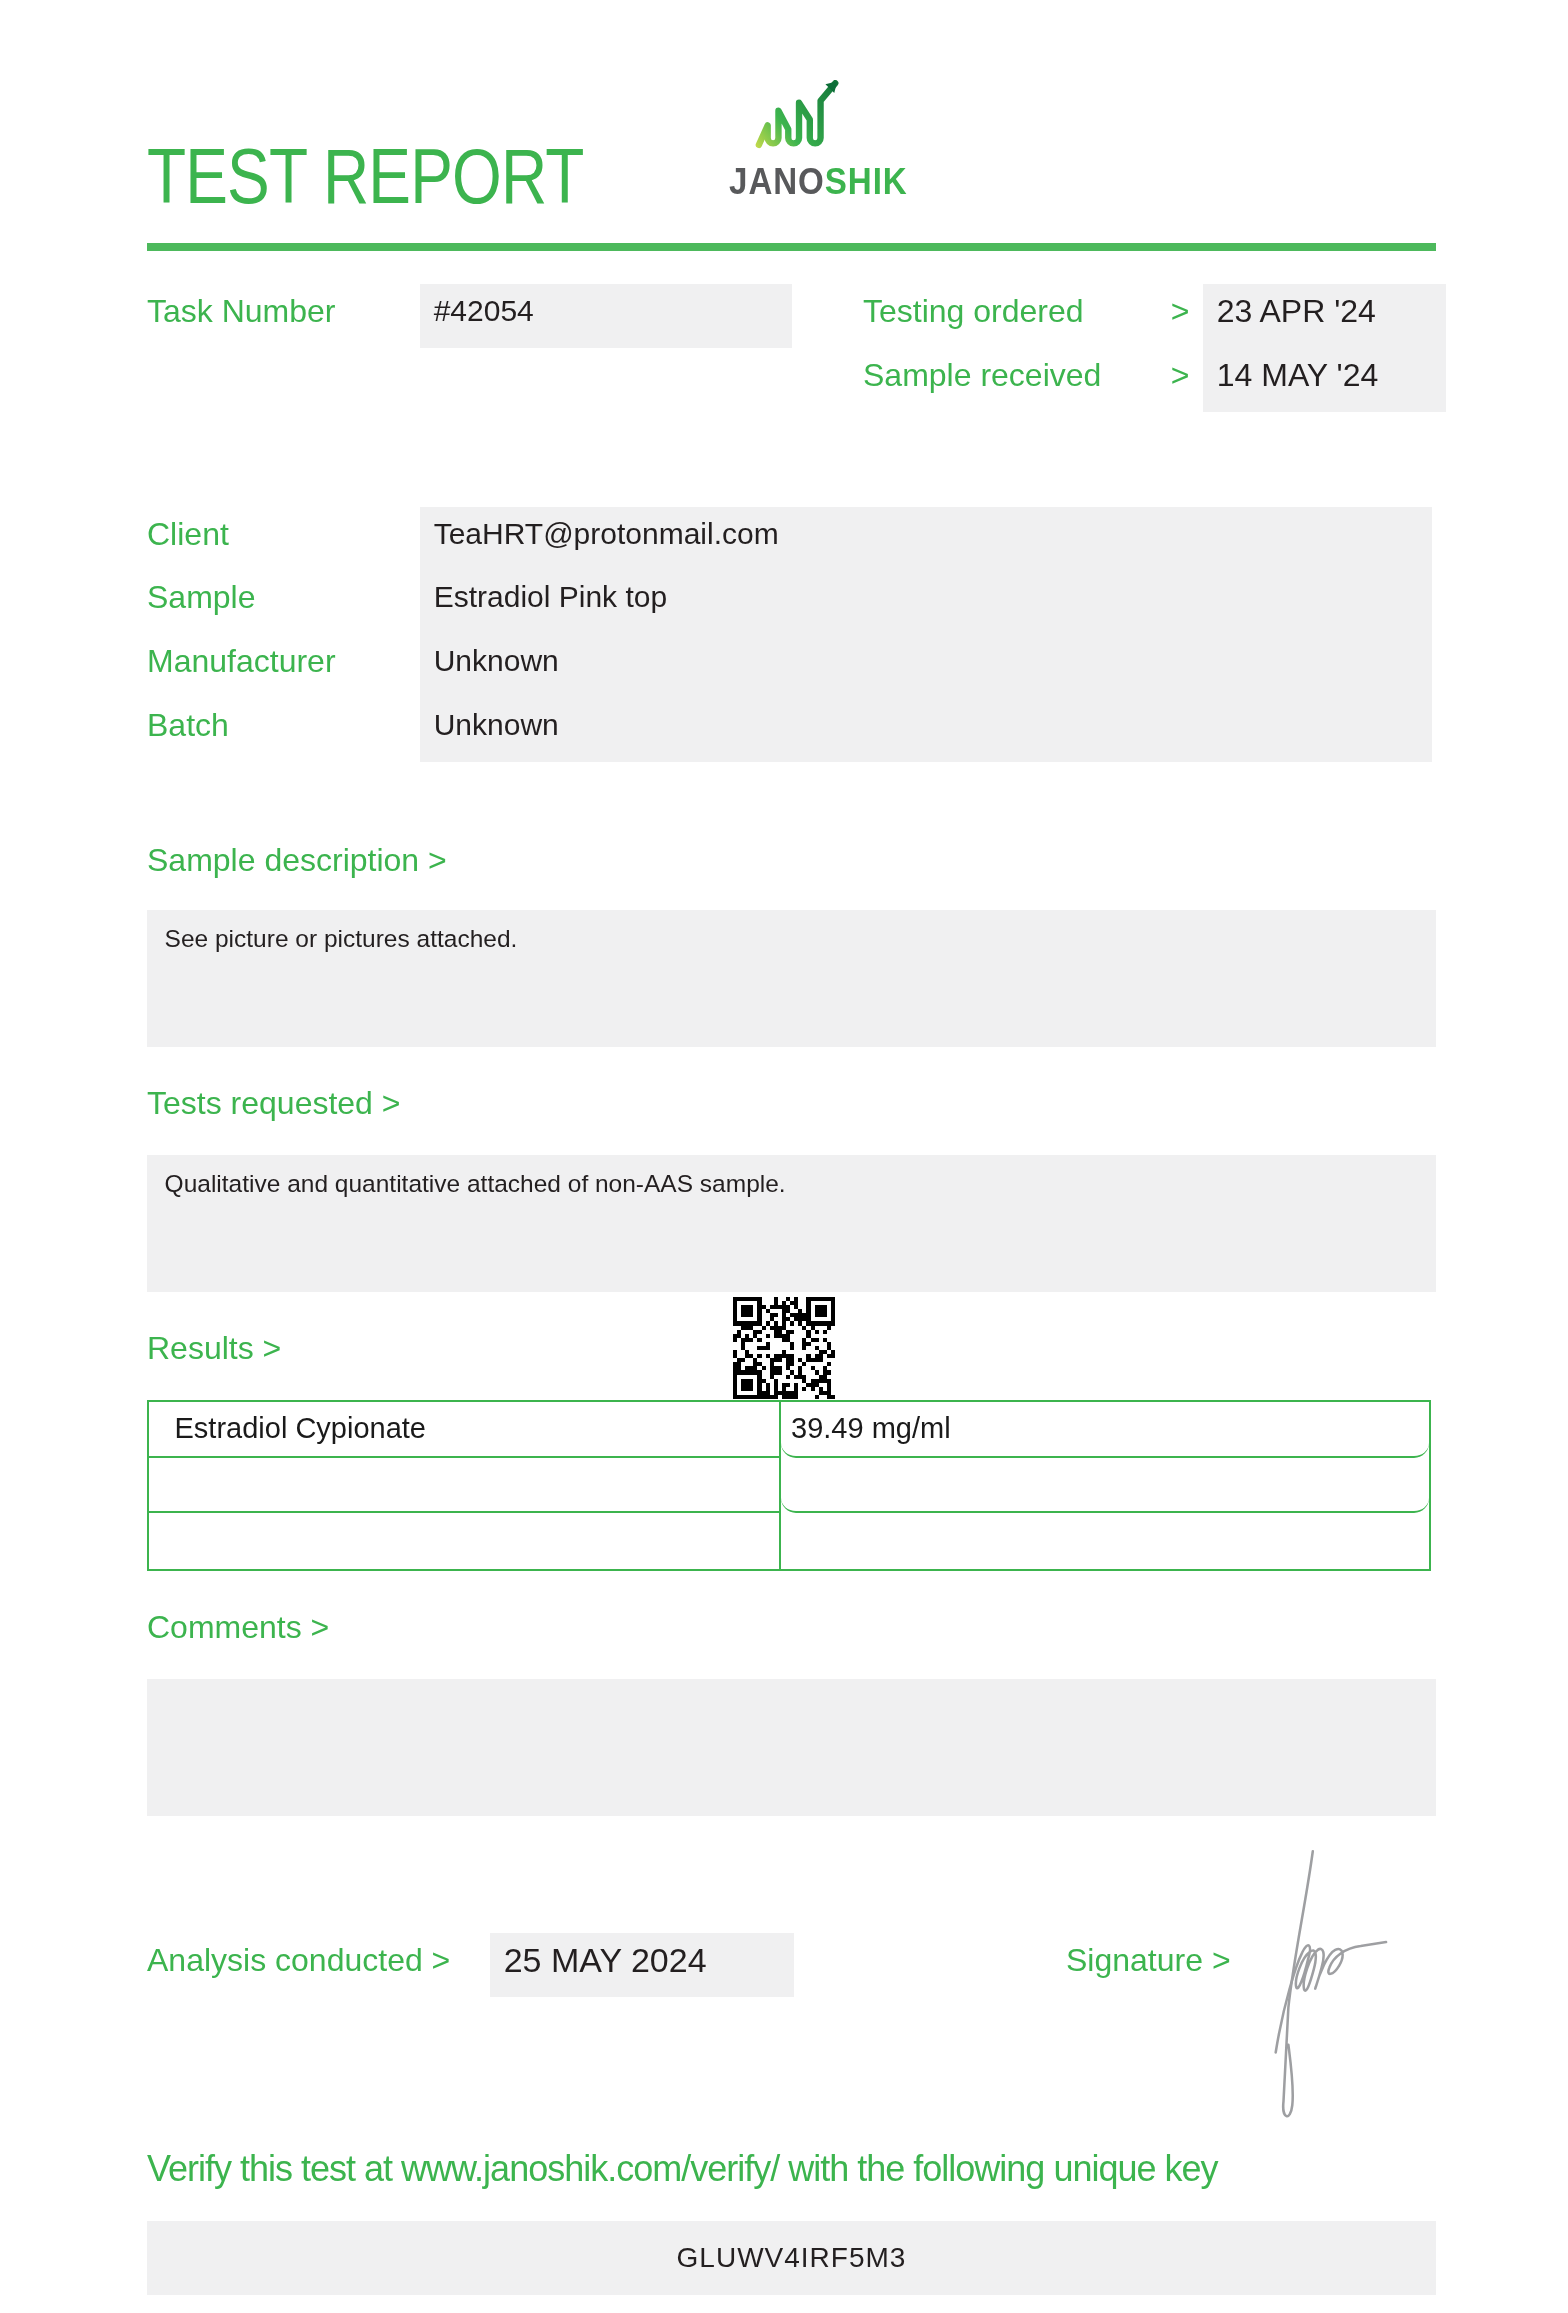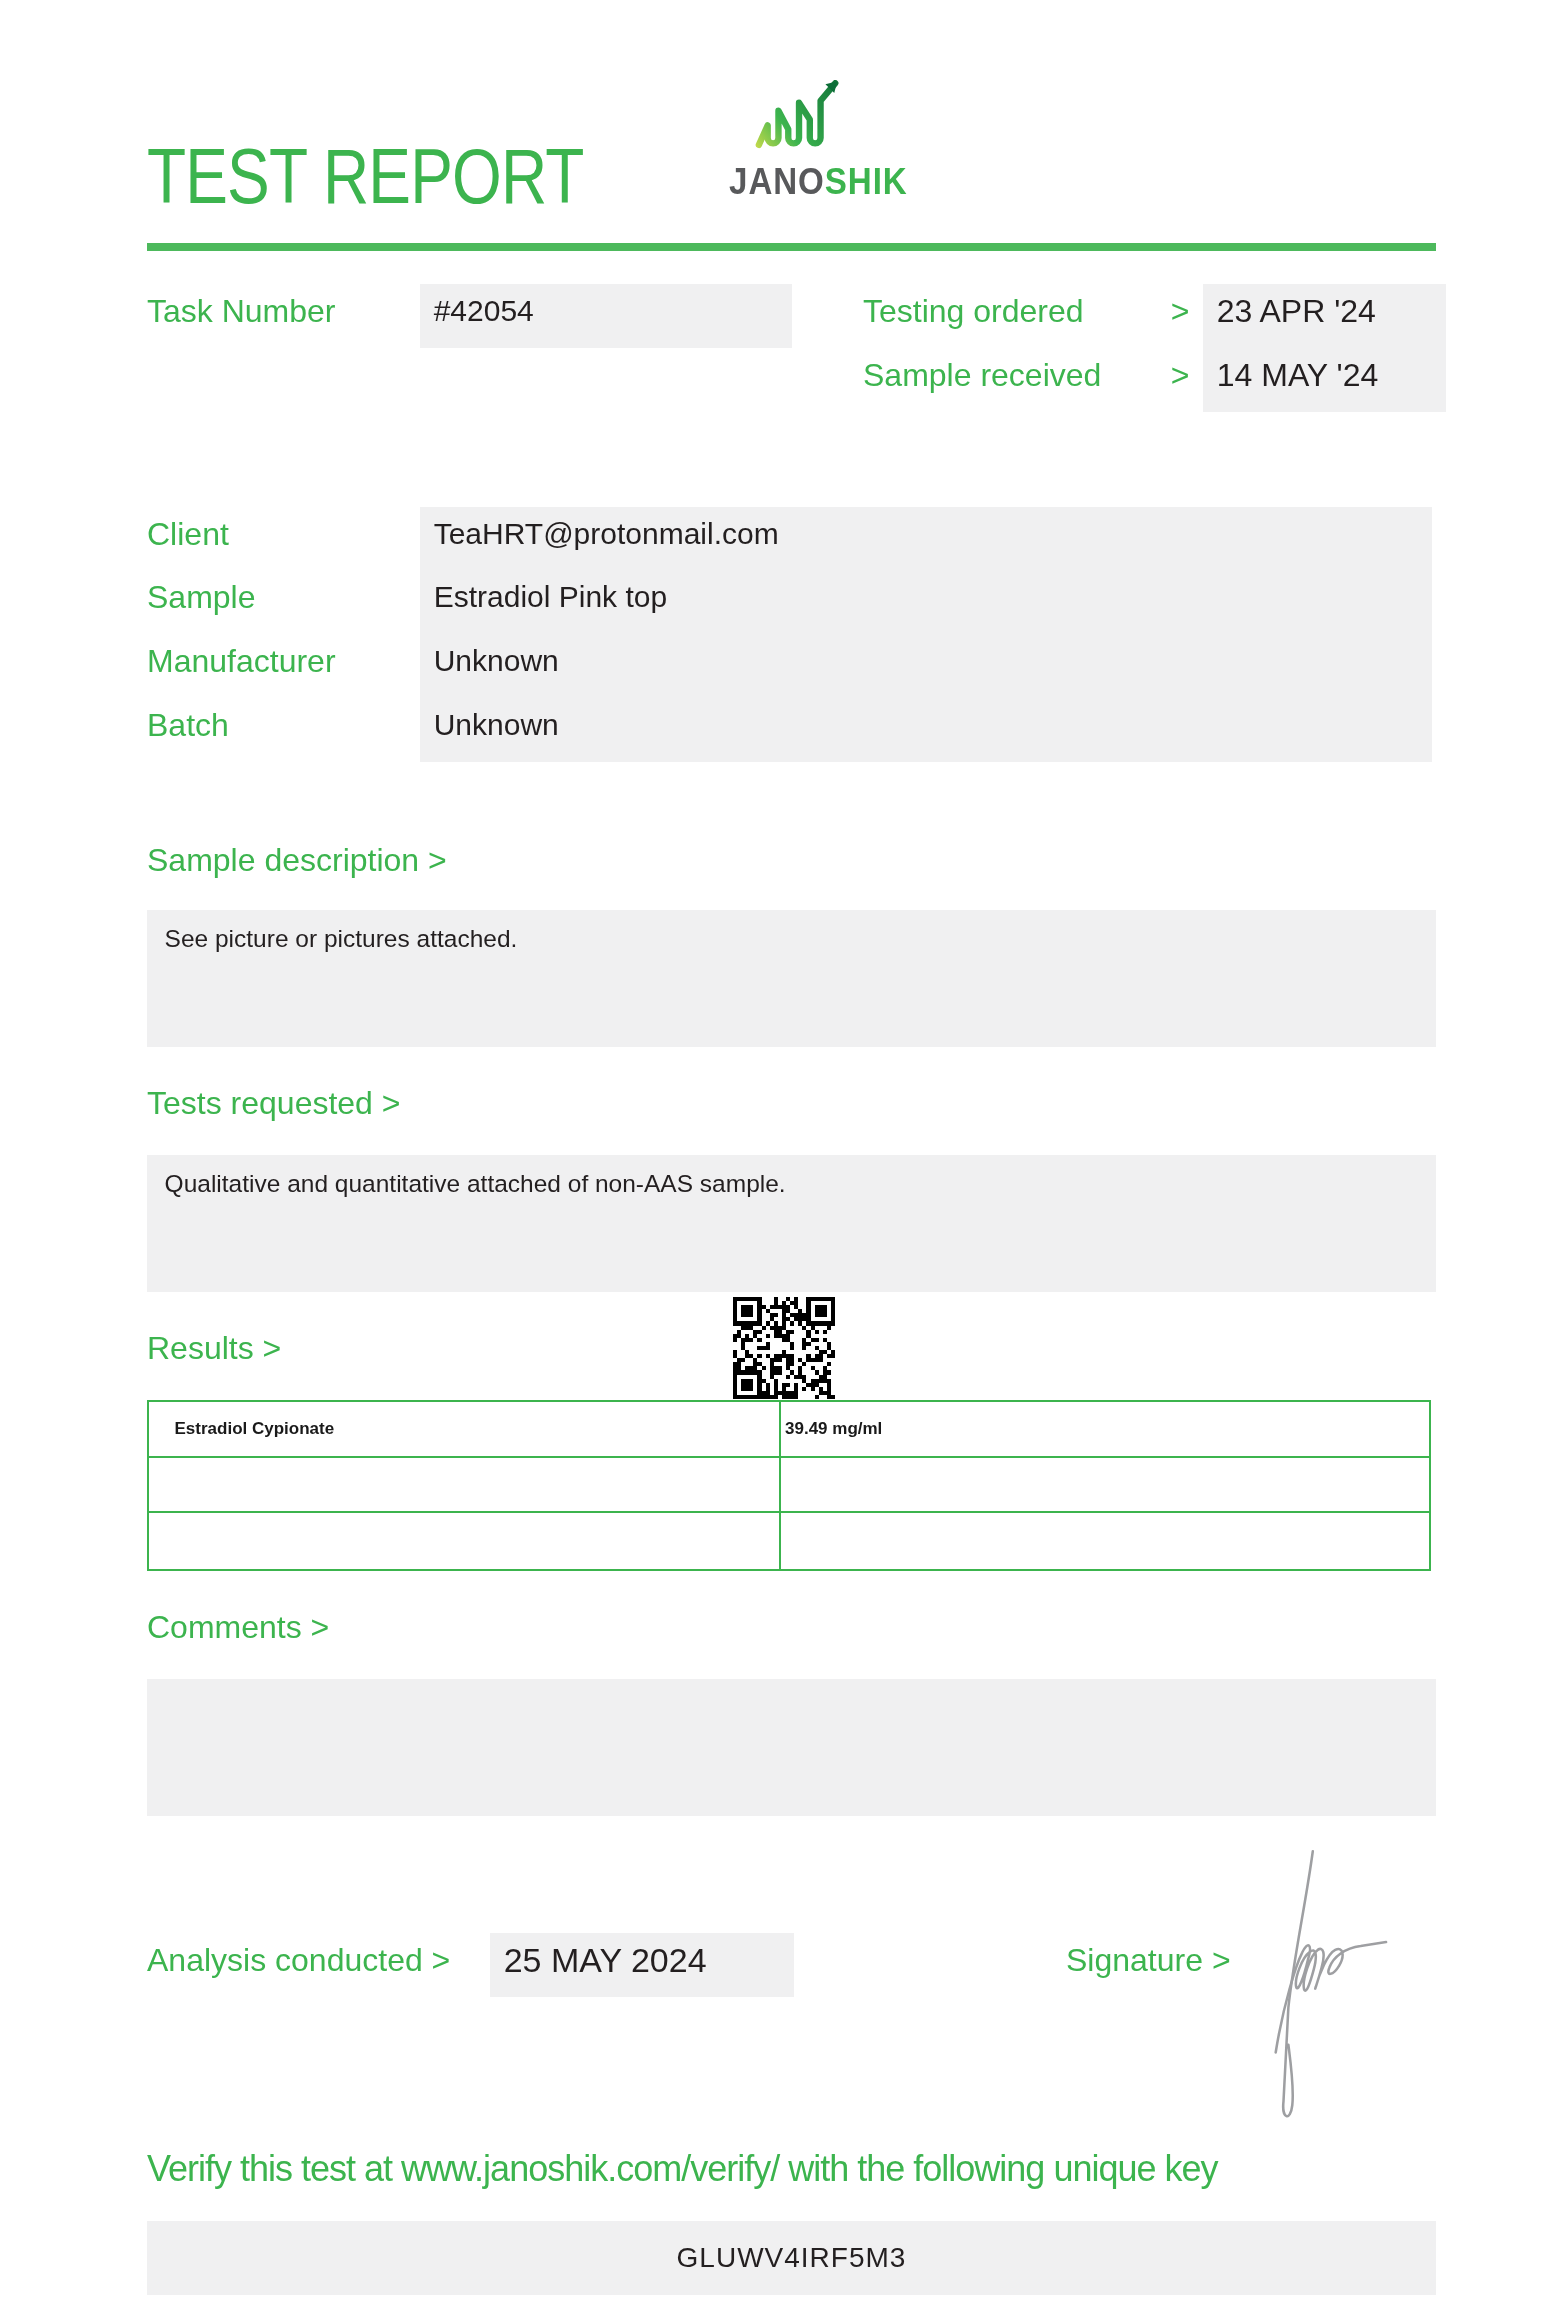--- a/index.html
+++ b/index.html
@@ -59,26 +59,26 @@
     border:2.9px solid var(--green);
     display:grid;
     grid-template-columns:632px 1fr;
     grid-template-rows:1fr 1fr 1fr;
     box-sizing:border-box;
     background:#fff;
   }
   .results-table .cell{
     border-right:2.9px solid var(--green);
     border-bottom:2.9px solid var(--green);
-    font-size:17px;color:#1a1a1a;
+    font-size:29px;color:#1a1a1a;
     display:flex;align-items:center;
     padding-left:25.5px;box-sizing:border-box;
-    white-space:nowrap;overflow:hidden;font-weight:bold;
-  }
-  .results-table .cell.result{border-right:none;padding-left:4px;}
+    white-space:nowrap;overflow:hidden;
+  }
+  .results-table .cell.result{border-right:none;padding-left:10px;border-radius:15px;}
   .results-table .cell.last-row{border-bottom:none;}
   .qr{left:733px;top:1297px;width:102px;height:102px;}
   
   .analysis-date-box{left:490px;top:1933px;width:304px;font-size:34px;}
   .signature-svg{left:1262px;top:1845px;}
   .verify-line{left:147px;top:2148px;width:1289px;color:var(--green);font-size:36px;letter-spacing:-1px;white-space:nowrap;}
   .key-box{
     left:147px;top:2221px;width:1289px;height:74px;
     background:var(--box);
     display:flex;align-items:center;justify-content:center;

